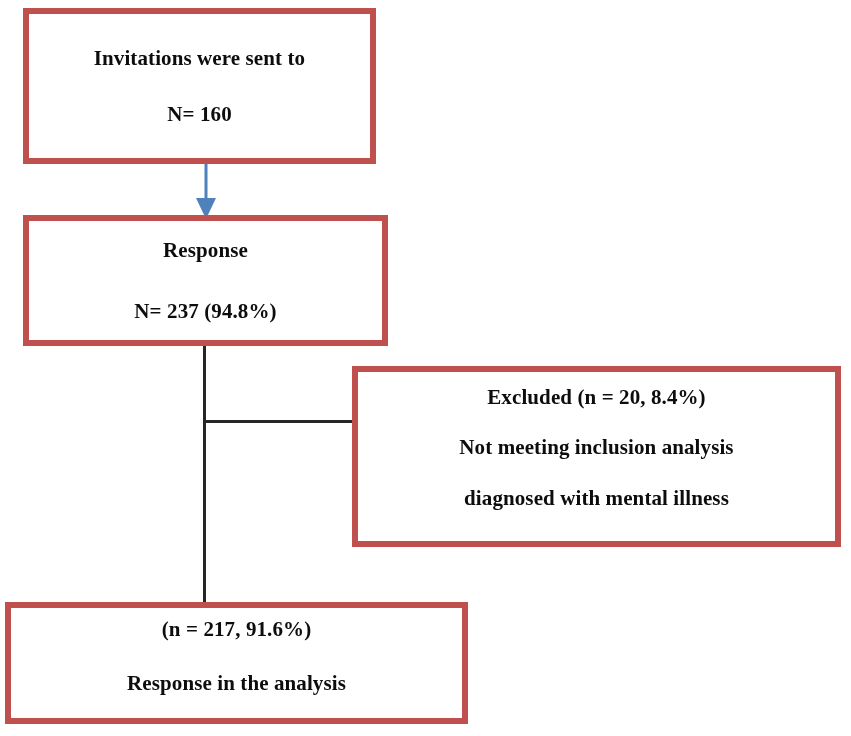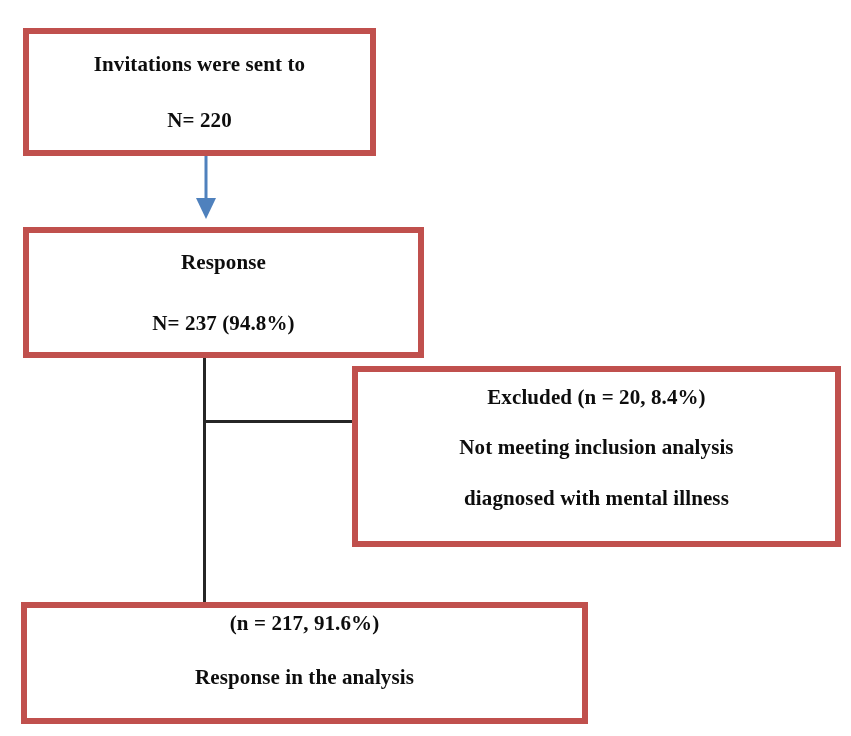--- a/index.html
+++ b/index.html
@@ -35,41 +35,41 @@
     font-weight: bold;
     color: #0d0d0d;
     font-size: 21px;
     line-height: 1.25;
     text-align: center;
     white-space: nowrap;
     letter-spacing: 0.1px;
   }
   
   #box-invitations {
-    left: 23px;  top: 8px;   width: 353px; height: 128px; margin-top: 20px;
+    left: 23px;  top: 8px;   width: 353px; height: 156px;
   }
   #box-invitations .flow-line-text:first-child { margin-bottom: 30px; }
 
   #box-response {
-    left: 23px;  top: 227px; width: 401px; height: 131px; gap: 8px;
+    left: 23px;  top: 215px; width: 365px; height: 131px; gap: 8px;
   }
   #box-response .flow-line-text:first-child { margin-bottom: 26px; }
 
   #box-excluded {
     left: 352px; top: 366px; width: 489px; height: 181px;
     justify-content: flex-start;
     padding-top: 12px;
   }
   #box-excluded .flow-line-text { margin-bottom: 24px; }
   #box-excluded .flow-line-text:last-child { margin-bottom: 13px; }
 
   #box-included {
-    left: 21px;   top: 602px; width: 567px; height: 122px;
+    left: 5px;   top: 602px; width: 463px; height: 122px;
     justify-content: flex-start;
-    padding-top: 2px;
+    padding-top: 8px;
   }
   #box-included .flow-line-text:first-child { margin-bottom: 28px; }
 
   
   .connector {
     position: absolute;
     z-index: 1;
   }
   #arrow-invitations-response {
     left: 193px;
@@ -94,21 +94,21 @@
     z-index: 2;
   }
 </style>
 </head>
 <body>
 
 <div id="flow-canvas">
 
   <div class="flow-box" id="box-invitations">
     <div class="flow-line-text">Invitations were sent to</div>
-    <div class="flow-line-text">N= 220</div>
+    <div class="flow-line-text">N= 160</div>
   </div>
 
   <svg class="connector" id="arrow-invitations-response" viewBox="0 0 26 80" width="26" height="80">
     <line x1="13" y1="0" x2="13" y2="62" stroke="#4f81bd" stroke-width="3"></line>
     <polygon points="13,79 3,58 23,58" fill="#4f81bd"></polygon>
   </svg>
 
   <div class="flow-box" id="box-response">
     <div class="flow-line-text">Response</div>
     <div class="flow-line-text">N= 237 (94.8%)</div>

